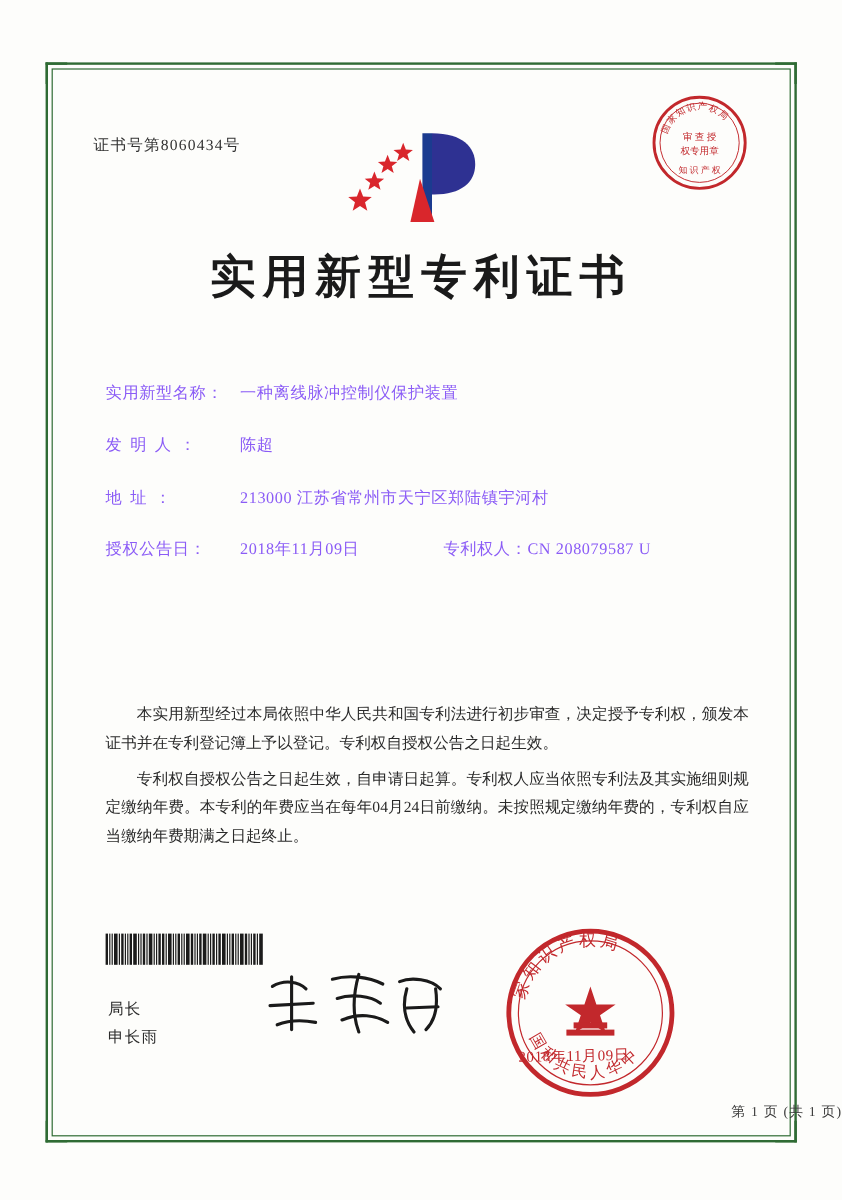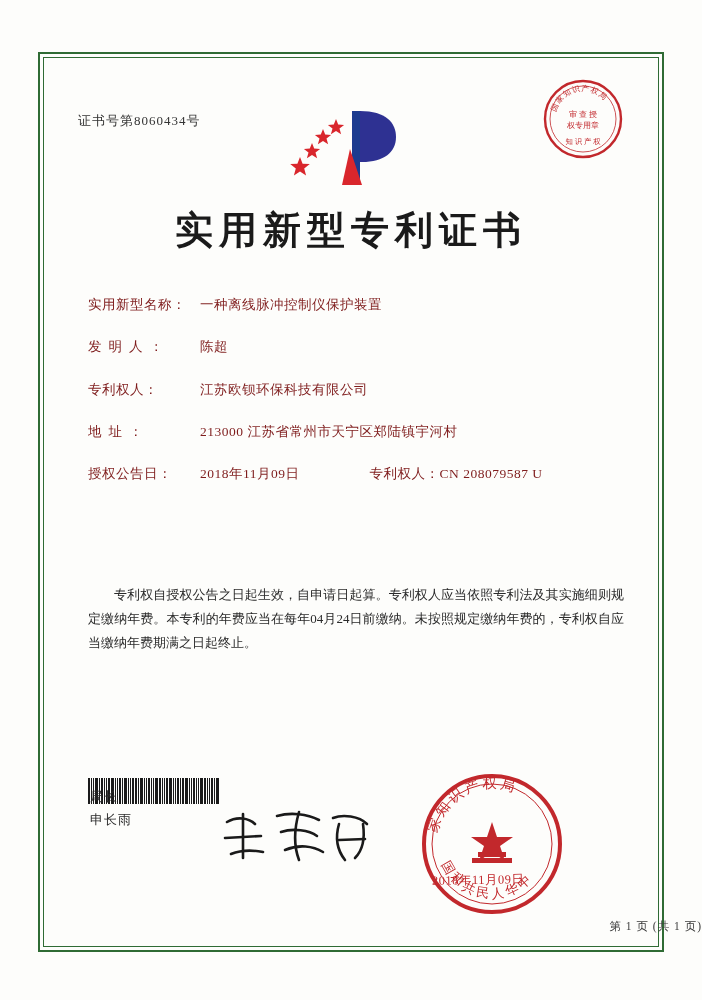--- a/index.html
+++ b/index.html
@@ -96,22 +96,23 @@
   .fields {
     position: absolute;
     left: 88px;
     right: 78px;
     top: 295px;
   }
   .field-row {
     font-size: 13.5px;
     line-height: 1.5;
     margin-bottom: 22px;
-    color: #7f1d1d;
+    color: #8b5cf6;
     white-space: nowrap;
+    margin-top: 23px;
   }
   .field-label {
     display: inline-block;
     width: 112px;
     letter-spacing: 0.5px;
   }
   .field-label.spread {
     letter-spacing: 7px;
   }
   .field-value {
@@ -151,21 +152,21 @@
   }
   .barcode i {
     display: block;
     background: #1b1b1b;
     height: 100%;
   }
 
   .director {
     position: absolute;
     left: 90px;
-    top: 786px;
+    top: 830px;
     font-size: 13px;
     line-height: 1.75;
     letter-spacing: 1px;
   }
 
   .signature {
     position: absolute;
     left: 215px;
     top: 806px;
     width: 165px;
@@ -249,31 +250,29 @@
   <div class="title">实用新型专利证书</div>
 
   <div class="fields">
     <div class="field-row">
       <span class="field-label">实用新型名称：</span><span class="field-value">一种离线脉冲控制仪保护装置</span>
     </div>
     <div class="field-row">
       <span class="field-label spread">发明人：</span><span class="field-value">陈超</span>
     </div>
     <div class="field-row">
-      <span class="field-label">专利权人：</span><span class="field-value">江苏欧钡环保科技有限公司</span>
-    </div>
-    <div class="field-row">
       <span class="field-label spread">地址：</span><span class="field-value">213000 江苏省常州市天宁区郑陆镇宇河村</span>
     </div>
     <div class="field-row two-col">
       <span class="field-label">授权公告日：</span><span class="field-value">2018年11月09日</span><span class="second-label">专利权人：</span><span class="field-value">CN 208079587 U</span>
     </div>
   </div>
 
   <div class="body-text">
+    <p>本实用新型经过本局依照中华人民共和国专利法进行初步审查，决定授予专利权，颁发本证书并在专利登记簿上予以登记。专利权自授权公告之日起生效。</p>
     <p>专利权自授权公告之日起生效，自申请日起算。专利权人应当依照专利法及其实施细则规定缴纳年费。本专利的年费应当在每年04月24日前缴纳。未按照规定缴纳年费的，专利权自应当缴纳年费期满之日起终止。</p>
   </div>
 
   <div class="barcode" id="barcode">
       <i style="width: 2px; margin-right: 1px;"></i>
       <i style="width: 1px; margin-right: 1px;"></i>
       <i style="width: 1px; margin-right: 1px;"></i>
       <i style="width: 3px; margin-right: 1px;"></i>
       <i style="width: 1px; margin-right: 1px;"></i>
       <i style="width: 2px; margin-right: 1px;"></i>

